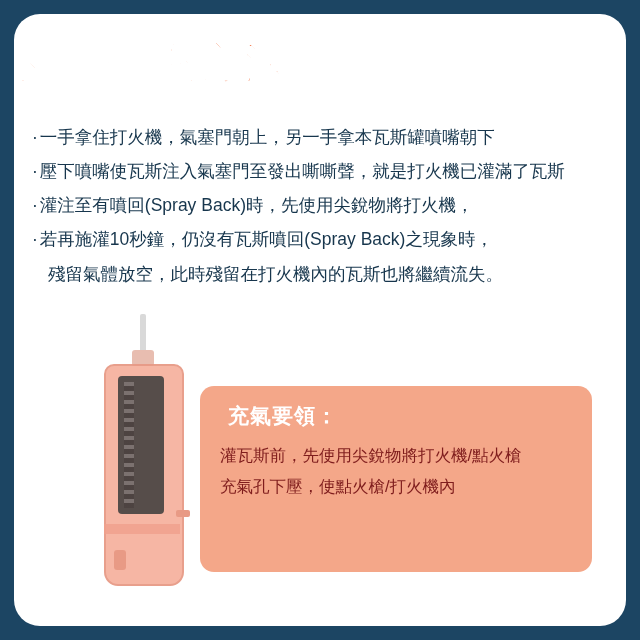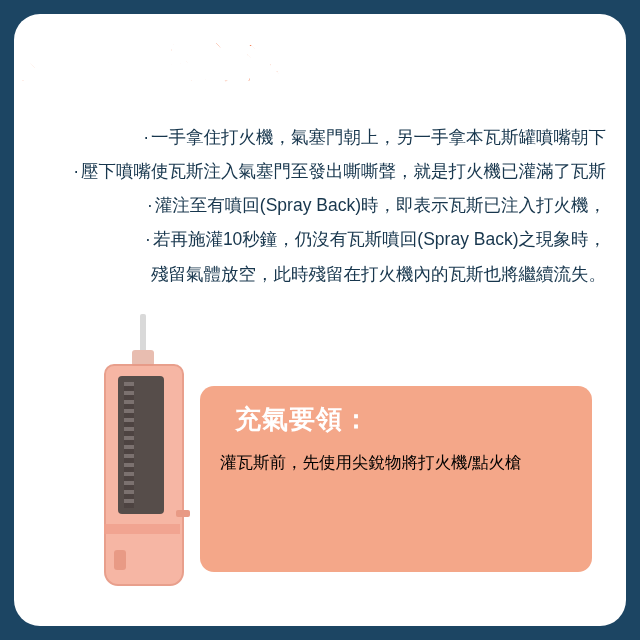--- a/index.html
+++ b/index.html
@@ -46,27 +46,26 @@
     -webkit-text-stroke: 2px #ffffff;
     text-shadow:
       3px 0 0 #ffffff, -3px 0 0 #ffffff, 0 3px 0 #ffffff, 0 -3px 0 #ffffff,
       2px 2px 0 #ffffff, -2px 2px 0 #ffffff, 2px -2px 0 #ffffff, -2px -2px 0 #ffffff;
     font-family: "Liberation Sans", "DejaVu Sans", sans-serif;
   }
 
   
   #steps {
     position: absolute;
-    left: 12px;
+    left: 18px;
     top: 106px;
     width: 580px;
     color: #17364d;
     font-size: 17.5px;
     line-height: 1.95;
-    text-align: right;
   }
   .step {
     display: block;
     white-space: nowrap;
   }
   .step .bullet {
     color: #17364d;
     padding-right: 2px;
   }
   .step .cont {
@@ -169,27 +168,27 @@
     top: 372px;
     width: 392px;
     height: 186px;
     background: #f4a789;
     border-radius: 14px;
     padding: 14px 20px;
     box-sizing: border-box;
   }
   #note-title {
     color: #ffffff;
-    font-size: 26px;
+    font-size: 21px;
     font-weight: bold;
     letter-spacing: 1px;
-    margin: 2px 0 10px 15px;
+    margin: 2px 0 10px 8px;
   }
   .note-line {
-    color: #000000;
+    color: #7f1d1d;
     font-size: 16.5px;
     line-height: 1.85;
     white-space: nowrap;
   }
 </style>
 </head>
 <body>
 
 <div id="page">
   <div id="card">
@@ -200,21 +199,21 @@
 
       <div class="step">
         <span class="bullet">·</span><span>一手拿住打火機，氣塞門朝上，另一手拿本瓦斯罐噴嘴朝下</span>
       </div>
 
       <div class="step">
         <span class="bullet">·</span><span>壓下噴嘴使瓦斯注入氣塞門至發出嘶嘶聲，就是打火機已灌滿了瓦斯</span>
       </div>
 
       <div class="step">
-        <span class="bullet">·</span><span>灌注至有噴回(Spray Back)時，即表示瓦斯已注入打火機，</span>
+        <span class="bullet">·</span><span>灌注至有噴回(Spray Back)時，先使用尖銳物將打火機，</span>
       </div>
 
       <div class="step">
         <span class="bullet">·</span><span>若再施灌10秒鐘，仍沒有瓦斯噴回(Spray Back)之現象時，</span>
         <span class="cont">殘留氣體放空，此時殘留在打火機內的瓦斯也將繼續流失。</span>
       </div>
 
     </div>
 
     <div id="torch">
@@ -223,16 +222,17 @@
       <div class="torch-body"></div>
       <div class="torch-window"></div>
       <div class="torch-band"></div>
       <div class="torch-tab"></div>
       <div class="torch-foot"></div>
     </div>
 
     <div id="note">
       <div id="note-title">充氣要領：</div>
       <div class="note-line">灌瓦斯前，先使用尖銳物將打火機/點火槍</div>
+      <div class="note-line">充氣孔下壓，使點火槍/打火機內</div>
     </div>
 
   </div>
 </div>
 
 </body></html>

